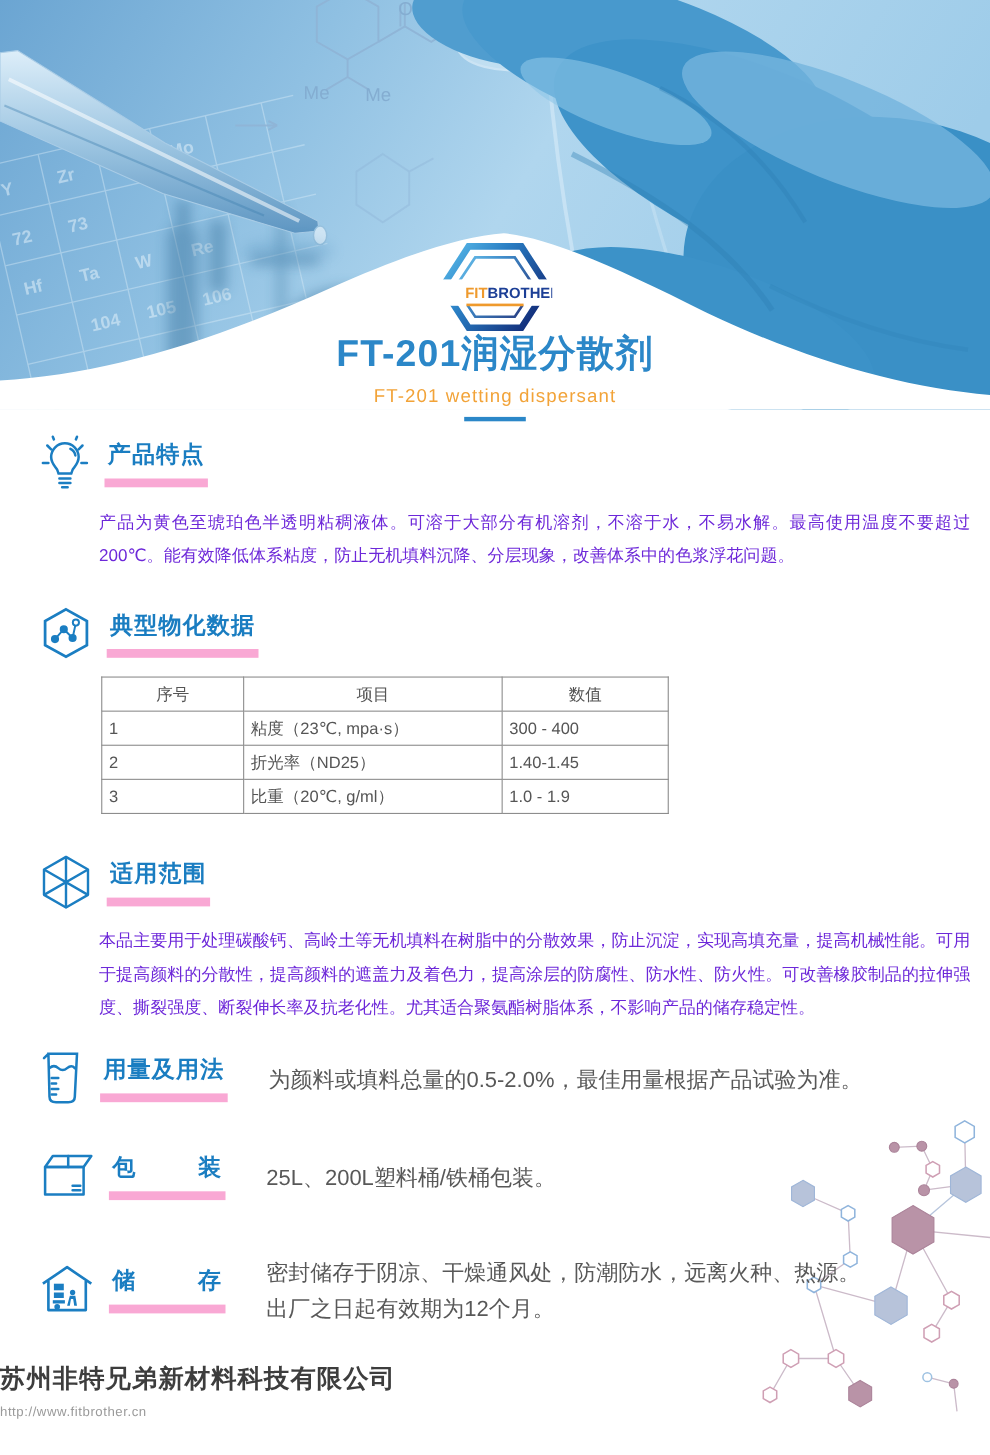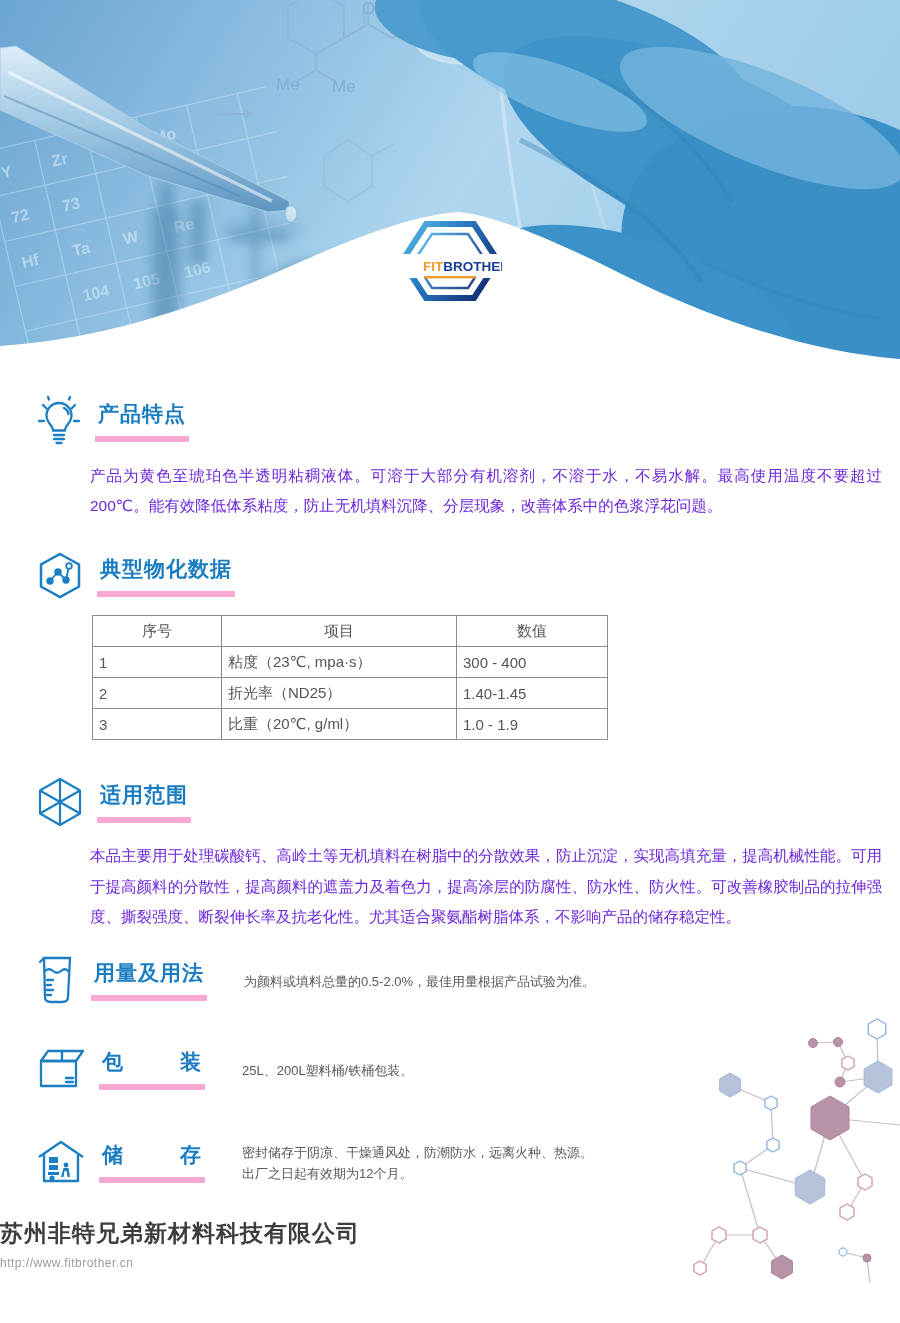--- a/index.html
+++ b/index.html
@@ -14,24 +14,24 @@
   .hero .art{position:absolute;top:0;left:0;display:block;}
   .logo{position:absolute;left:50%;top:216px;transform:translateX(-50%);width:104px;height:90px;z-index:3;}
   .title-wrap{position:absolute;top:299px;left:0;width:100%;text-align:center;z-index:3;}
   .main-title{margin:0;font-size:34px;font-weight:bold;color:#2b87c8;letter-spacing:1px;}
   .sub-title{margin:5px 0 0 0;font-size:17px;color:#f2a338;letter-spacing:1px;}
   .title-bar{width:56px;height:4px;background:#2b87c8;margin:9px auto 0 auto;}
   
   .section{margin-left:36px;position:relative;z-index:2;}
   .sec-head{display:flex;align-items:center;gap:13px;}
   .icon{flex:0 0 auto;}
-  .sec-title{font-size:21px;font-weight:bold;color:#1a7dc1;border-bottom:6px solid #f9a8d4;padding:0 3px 8px 3px;letter-spacing:1px;white-space:nowrap;}
+  .sec-title{font-size:21px;font-weight:bold;color:#1a7dc1;border-bottom:8px solid #f9a8d4;padding:0 3px 8px 3px;letter-spacing:1px;white-space:nowrap;}
   .sec-title.spread{display:flex;justify-content:space-between;width:100px;}
   .para{margin:13px 0 0 54px;width:792px;font-size:15.5px;line-height:1.95;color:#6d28d9;text-align:justify;}
-  .inline-text{font-size:13px;color:#585858;margin-left:24px;line-height:1.6;padding-top:4px;}
+  .inline-text{font-size:20px;color:#585858;margin-left:24px;line-height:1.6;padding-top:4px;}
   
   .tbl-wrap{margin:14px 0 0 56px;}
   table{border-collapse:collapse;}
   th,td{border:1px solid #8d8d8d;font-weight:normal;font-size:15px;color:#555;height:30px;padding:0 6px;}
   .col-no{width:116px;} .col-item{width:222px;} .col-val{width:138px;}
   
   .footer{margin-top:32px;position:relative;z-index:2;}
   .company{font-size:23px;font-weight:bold;color:#3d3d3d;letter-spacing:1px;margin:0;}
   .site{font-size:12px;color:#9a9a9a;letter-spacing:0.5px;margin-top:7px;}
   
@@ -153,20 +153,25 @@
           <stop offset="1" stop-color="#14337f"></stop>
       </linearGradient>
     </defs>
     <polygon points="4,45 28,8 76,8 100,45 76,82 28,82" fill="none" stroke="url(#lgG)" stroke-width="6"></polygon>
     <polygon points="16,45 34,18 70,18 88,45 70,72 34,72" fill="none" stroke="url(#lgG)" stroke-width="2.4" opacity="0.9"></polygon>
     <rect x="-2" y="38" width="108" height="24" fill="#ffffff"></rect>
     <text x="25" y="55" font-size="13.5" font-weight="bold" font-family="Liberation Sans, sans-serif"><tspan fill="#ef9a2d">FIT</tspan><tspan fill="#1c3f96">BROTHER</tspan></text>
     <rect x="26" y="60" width="52" height="2.4" fill="#ef9a2d"></rect>
   </svg>
 
+  <div class="title-wrap">
+    <h1 class="main-title">FT-201润湿分散剂</h1>
+    <div class="sub-title">FT-201 wetting dispersant</div>
+    <div class="title-bar"></div>
+  </div>
 </div>
 
 <div class="section mt-features">
   <div class="sec-head">
     <svg class="icon" width="46" height="54" viewBox="0 0 46 54">
       <g stroke="#1b7ec2" stroke-width="2.3" fill="none" stroke-linecap="round">
         <path d="M23,9 a12.5,12.5 0 0 1 12.5,12.5 c0,5.5 -3.5,8.5 -5.5,11.5 l-1.2,3.5 h-11.6 l-1.2,-3.5 c-2,-3 -5.5,-6 -5.5,-11.5 a12.5,12.5 0 0 1 12.5,-12.5 z"></path>
         <path d="M28,14 a8,8 0 0 1 4.5,6"></path>
         <path d="M18,41 H28 M18,45 H28 M20.5,49 H25.5"></path>
         <path d="M7,11 L10.5,14.5 M39,11 L35.5,14.5 M3,27 H8 M43,27 H38 M12,3 L13,5.5 M34,3 L33,5.5"></path>

